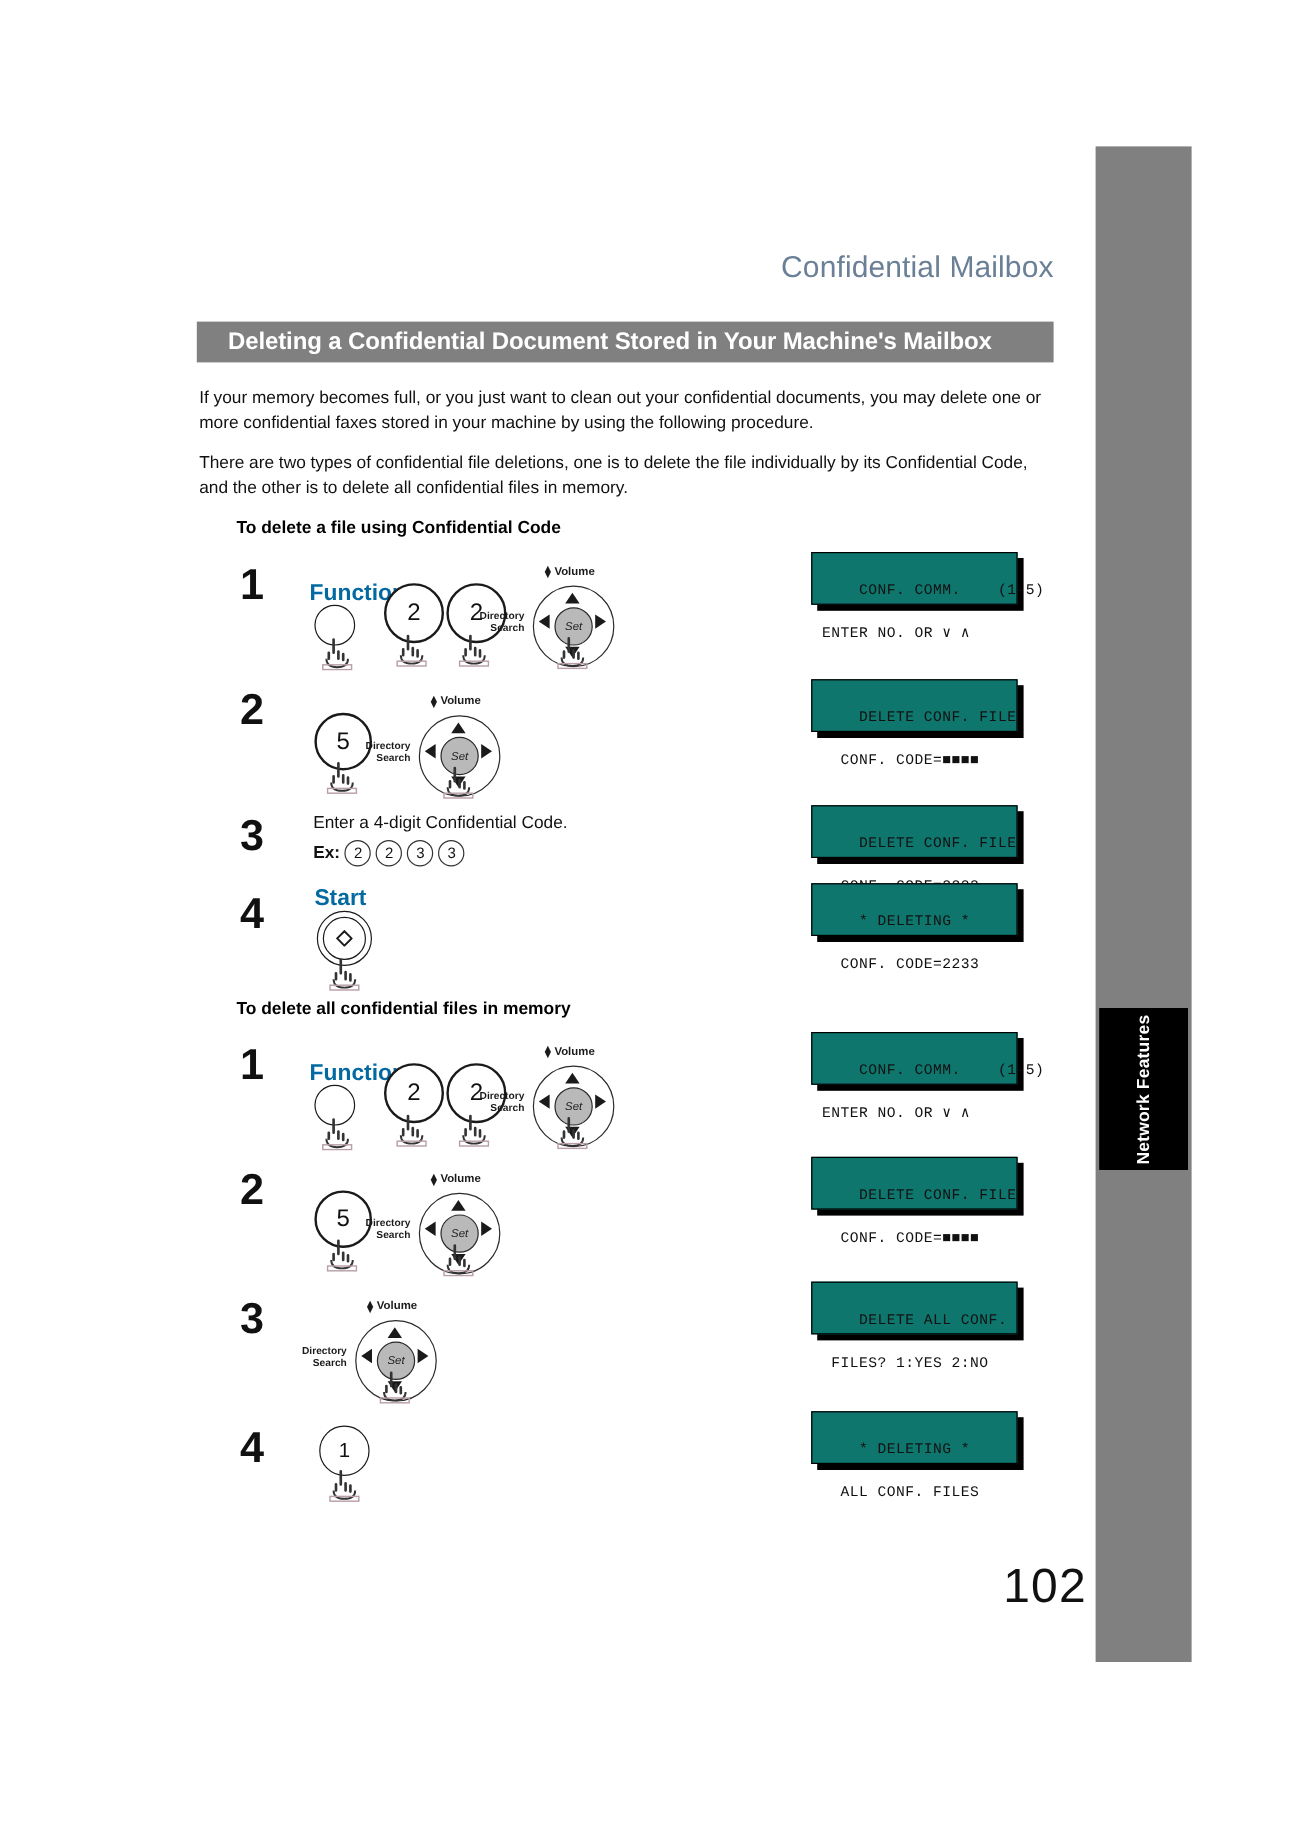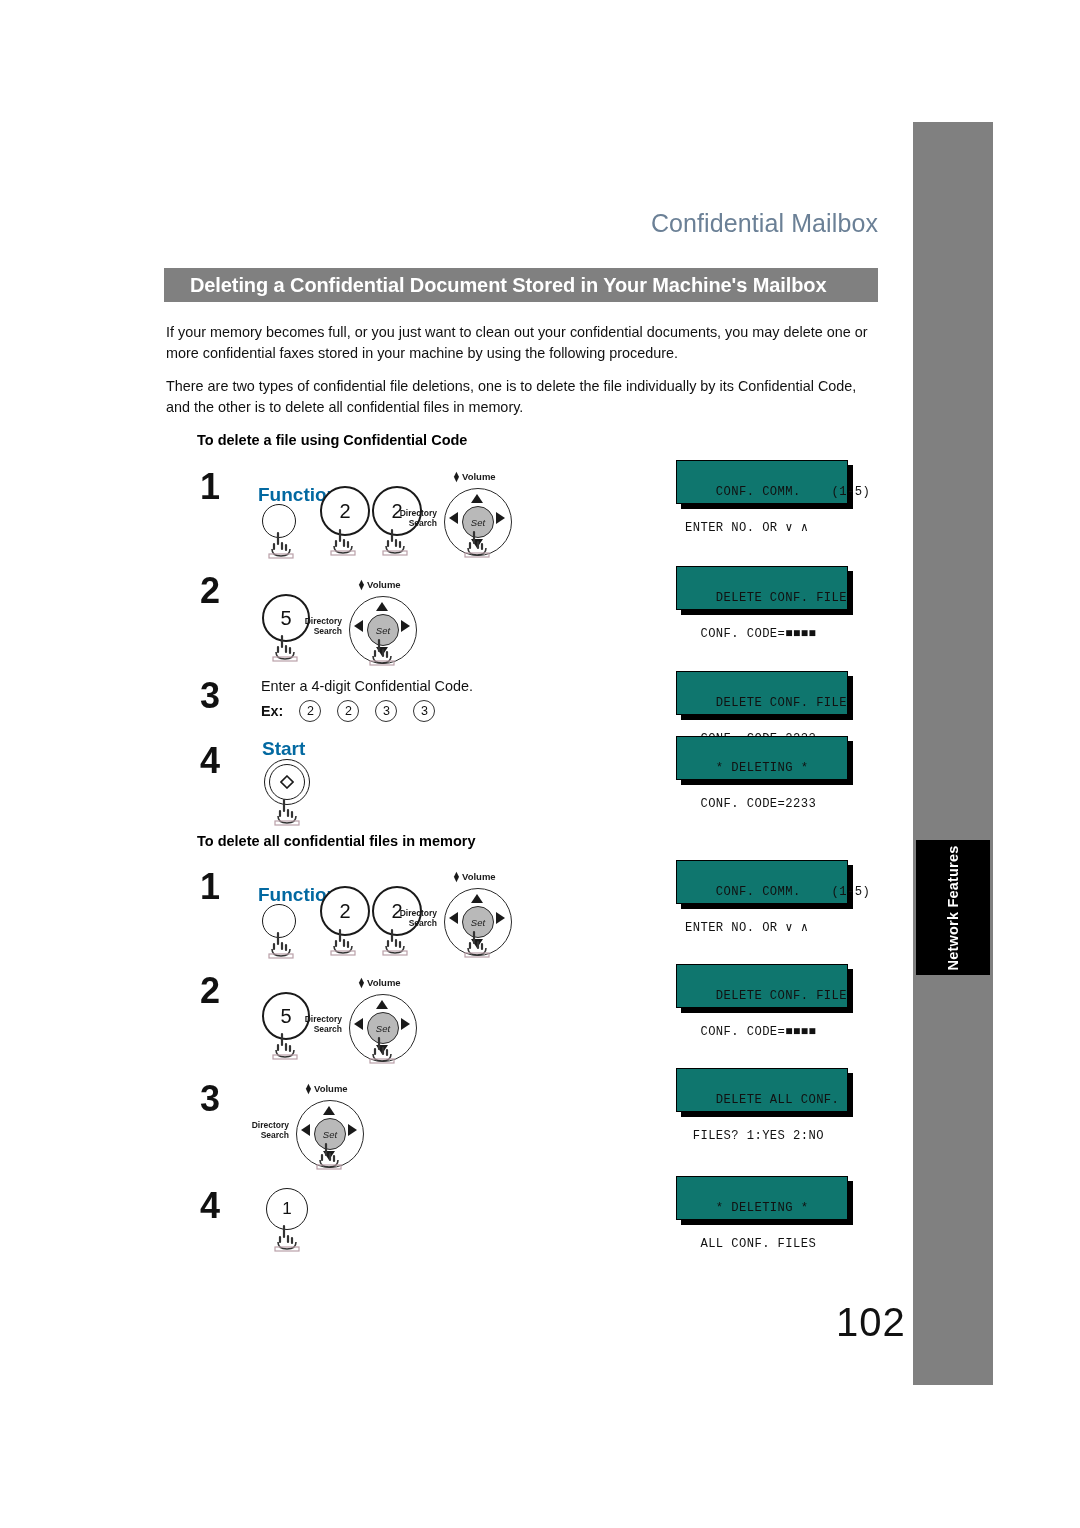--- a/index.html
+++ b/index.html
@@ -84,21 +84,21 @@
     font-family: "Liberation Sans", sans-serif;
   }
 
   
   .step3-text {
     position: absolute; left: 261px; top: 675px;
     font-size: 14.4px; line-height: 22px;
   }
   .step3-ex {
     position: absolute; left: 261px; top: 700px;
-    display: flex; align-items: center; gap: 16px;
+    display: flex; align-items: center; gap: 4px;
     font-size: 14.4px; font-weight: bold;
   }
   .ex-digit {
     display: inline-flex; align-items: center; justify-content: center;
     width: 20px; height: 20px; border-radius: 50%;
     border: 1.3px solid #333; font-size: 12.5px; font-weight: normal;
     background: #fff;
   }
 
   

